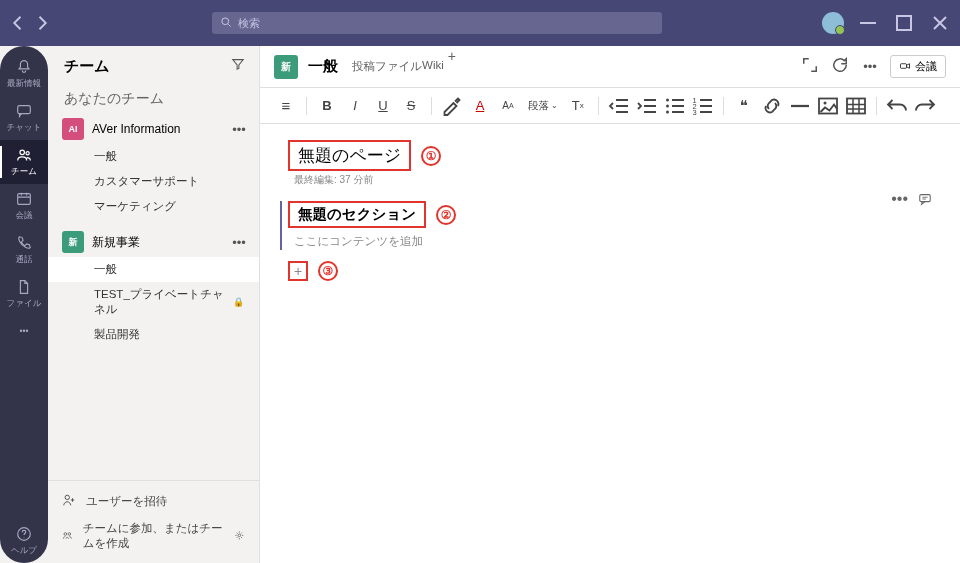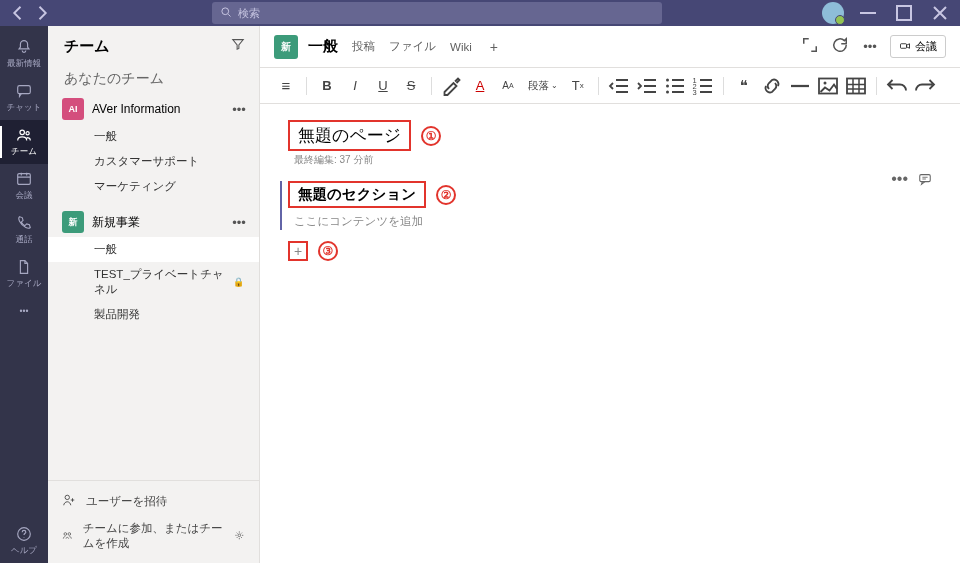--- a/index.html
+++ b/index.html
@@ -1,29 +1,29 @@
 <!DOCTYPE html>
 <html><head>
 <meta charset="utf-8">
 <style>
 * { margin: 0; padding: 0; box-sizing: border-box; font-family: 'Segoe UI', 'Meiryo', sans-serif; }
 body { width: 960px; height: 563px; overflow: hidden; background: #f3f2f1; display: flex; flex-direction: column; }
 
-.titlebar { height: 26px; background: #464775; display: flex; align-items: center; padding: 0 8px; }
+.titlebar { height: 46px; background: #464775; display: flex; align-items: center; padding: 0 8px; }
 .nav-arrows { display: flex; gap: 4px; }
 .nav-arrow { width: 20px; height: 20px; display: flex; align-items: center; justify-content: center; color: #c8c6e2; cursor: pointer; }
 .searchbox { margin: 0 auto; width: 450px; height: 22px; background: #666691; border-radius: 3px; display: flex; align-items: center; padding: 0 8px; color: #c8c6e2; font-size: 11px; gap: 6px; }
 .titlebar-right { display: flex; align-items: center; gap: 12px; }
 .avatar { width: 22px; height: 22px; border-radius: 50%; background: #8ebdd8; position: relative; }
 .avatar::after { content: ''; position: absolute; bottom: -1px; right: -1px; width: 8px; height: 8px; border-radius: 50%; background: #92c353; border: 1.5px solid #464775; }
 .winbtn { width: 24px; height: 24px; display: flex; align-items: center; justify-content: center; color: #c8c6e2; cursor: pointer; }
 
 .app-body { flex: 1; display: flex; min-height: 0; }
 
-.rail { width: 48px; background: #33344a; display: flex; flex-direction: column; align-items: flex-end; padding-top: 6px; }
+.rail { width: 48px; background: #33344a; display: flex; flex-direction: column; align-items: flex-end; padding-top: 6px; border-radius: 24px; }
 .rail-item { width: 48px; height: 44px; display: flex; flex-direction: column; align-items: center; justify-content: center; color: #a6a7c1; font-size: 8.5px; cursor: pointer; gap: 2px; position: relative; }
 .rail-item.active { color: #fff; background: #1f2033; }
 .rail-item.active::before { content: ''; position: absolute; left: 0; top: 6px; bottom: 6px; width: 2px; background: #fff; }
 .rail-icon { width: 18px; height: 18px; display: flex; align-items: center; justify-content: center; }
 .rail-spacer { flex: 1; }
 
 .sidepanel { width: 212px; background: #f3f2f1; border-right: 1px solid #e1dfdd; display: flex; flex-direction: column; }
 .sp-header { height: 40px; display: flex; align-items: center; justify-content: space-between; padding: 0 14px 0 16px; }
 .sp-title { font-size: 15px; font-weight: 700; }
 .sp-caption { font-size: 14px; color: #666; padding: 4px 16px 6px; }
@@ -38,21 +38,21 @@
 .channel.sel { background: #fff; }
 .lock-icon { font-size: 9px; color: #888; }
 .sp-footer { margin-top: auto; border-top: 1px solid #e1dfdd; padding: 6px 0; }
 .sp-foot-row { display: flex; align-items: center; gap: 10px; padding: 6px 14px; font-size: 11.5px; color: #444; cursor: pointer; }
 .gear { margin-left: auto; }
 
 .main { flex: 1; background: #f5f5f5; display: flex; flex-direction: column; min-width: 0; }
 .main-header { height: 42px; background: #fff; border-bottom: 1px solid #e1dfdd; display: flex; align-items: center; padding: 0 14px; gap: 10px; }
 .ch-badge { width: 24px; height: 24px; border-radius: 3px; background: #3c9b7a; color: #fff; font-size: 10px; font-weight: 600; display: flex; align-items: center; justify-content: center; }
 .ch-name { font-size: 15px; font-weight: 700; margin-right: 4px; }
-.tabs { display: flex; gap: 14px; align-items: center; }
+.tabs { display: flex; }
 .tab { font-size: 11.5px; color: #616161; padding: 11px 0; cursor: pointer; }
 .tab.active { color: #6264a7; border-bottom: 2px solid #6264a7; padding-bottom: 9px; }
 .tab-add { width: 16px; font-size: 14px; color: #616161; cursor: pointer; text-align: center; }
 .mh-right { margin-left: auto; display: flex; align-items: center; gap: 10px; }
 .mh-icon { width: 20px; color: #555; cursor: pointer; text-align: center; font-size: 13px; }
 .meet-btn { border: 1px solid #ccc; background: #fff; border-radius: 3px; padding: 3px 8px; font-size: 11px; display: flex; align-items: center; gap: 4px; cursor: pointer; }
 
 .editor-bar { height: 36px; background: #fff; border-bottom: 1px solid #e1dfdd; display: flex; align-items: center; padding: 0 14px; gap: 4px; }
 .eb { width: 24px; height: 24px; display: flex; align-items: center; justify-content: center; color: #444; cursor: pointer; font-size: 13px; }
 .eb.big { font-size: 15px; }

